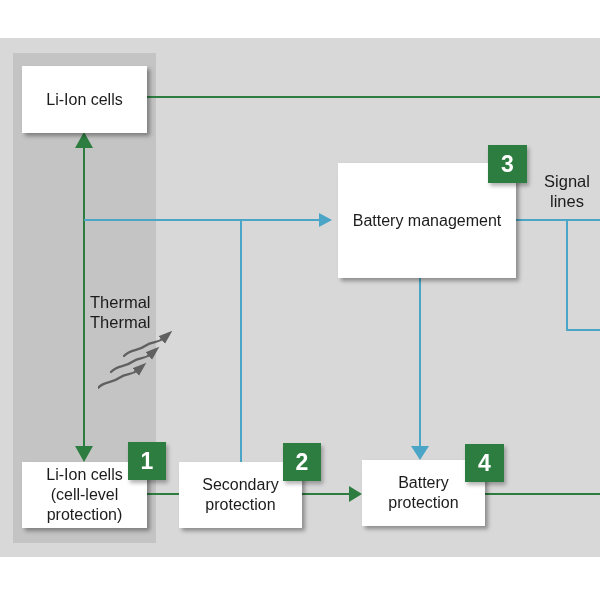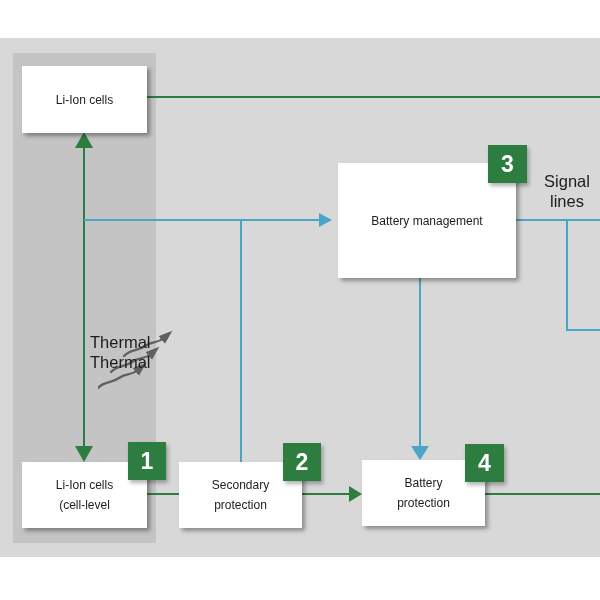--- a/index.html
+++ b/index.html
@@ -15,21 +15,21 @@
   }
   .column{
     position:absolute;left:13px;top:15px;width:143px;height:490px;
     background:var(--column-bg,#c4c4c4);
   }
   
   .node{
     position:absolute;background:var(--box-bg,#ffffff);
     box-shadow:3px 3px 4px rgba(0,0,0,0.35);
     display:flex;flex-direction:column;align-items:center;justify-content:center;
-    text-align:center;font-size:12px;line-height:20px;
+    text-align:center;font-size:16px;line-height:20px;
   }
   .badge{
     position:absolute;background:var(--green,#2e7d40);color:var(--badge-text,#ffffff);
     display:flex;align-items:center;justify-content:center;
     font-size:23px;font-weight:600;
     box-shadow:2px 3px 4px rgba(0,0,0,0.3);
     z-index:6;
   }
   .node{z-index:4;}
   .hline,.vline{position:absolute;z-index:2;}
@@ -95,38 +95,39 @@
   <span>Li-Ion cells</span>
 </div>
 
 <div class="node" style="left:338px;top:163px;width:178px;height:115px;">
   <span>Battery management</span>
 </div>
 
 <div class="node" style="left:22px;top:462px;width:125px;height:66px;">
   <span>Li-Ion cells</span>
   <span>(cell-level</span>
+  <span>protection)</span>
 </div>
 
 <div class="node" style="left:179px;top:462px;width:123px;height:66px;">
   <span>Secondary</span>
   <span>protection</span>
 </div>
 
 <div class="node" style="left:362px;top:460px;width:123px;height:66px;">
   <span>Battery</span>
   <span>protection</span>
 </div>
 
 <div class="badge" style="left:128px;top:442px;width:38px;height:38px;">1</div>
 <div class="badge" style="left:283px;top:443px;width:38px;height:38px;">2</div>
 <div class="badge" style="left:488px;top:145px;width:39px;height:38px;">3</div>
 <div class="badge" style="left:465px;top:444px;width:39px;height:38px;">4</div>
 
-<div class="annotation" id="thermal-label" style="left:90px;top:292px;width:90px;margin-top:40px;">
+<div class="annotation" id="thermal-label" style="left:90px;top:292px;width:90px;">
   <span class="ln">Thermal</span>
   <span class="ln">Thermal</span>
 </div>
 
 <div class="annotation" id="signal-label" style="left:527px;top:171px;width:80px;">
   <span class="ln">Signal</span>
   <span class="ln">lines</span>
 </div>
 
 </body></html>

